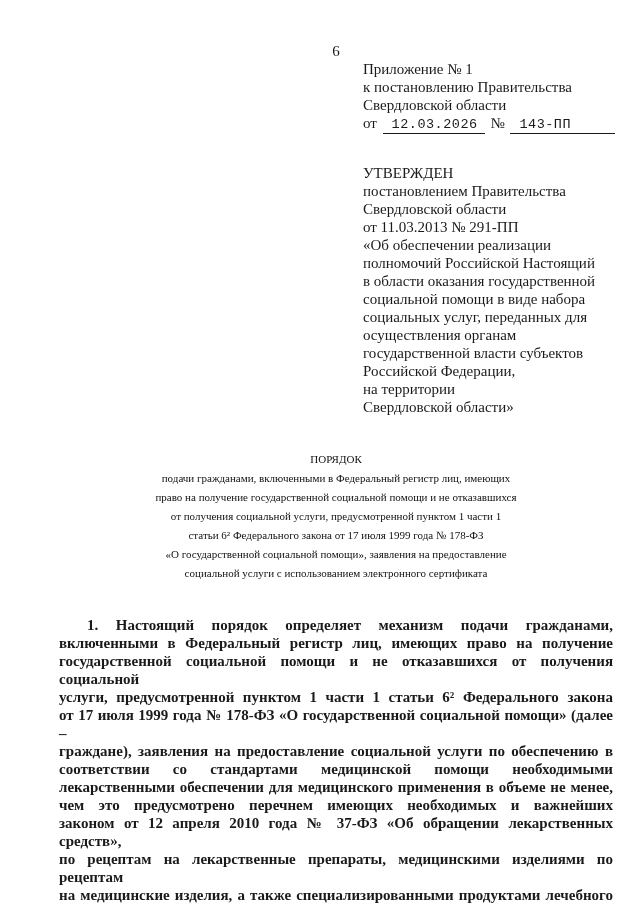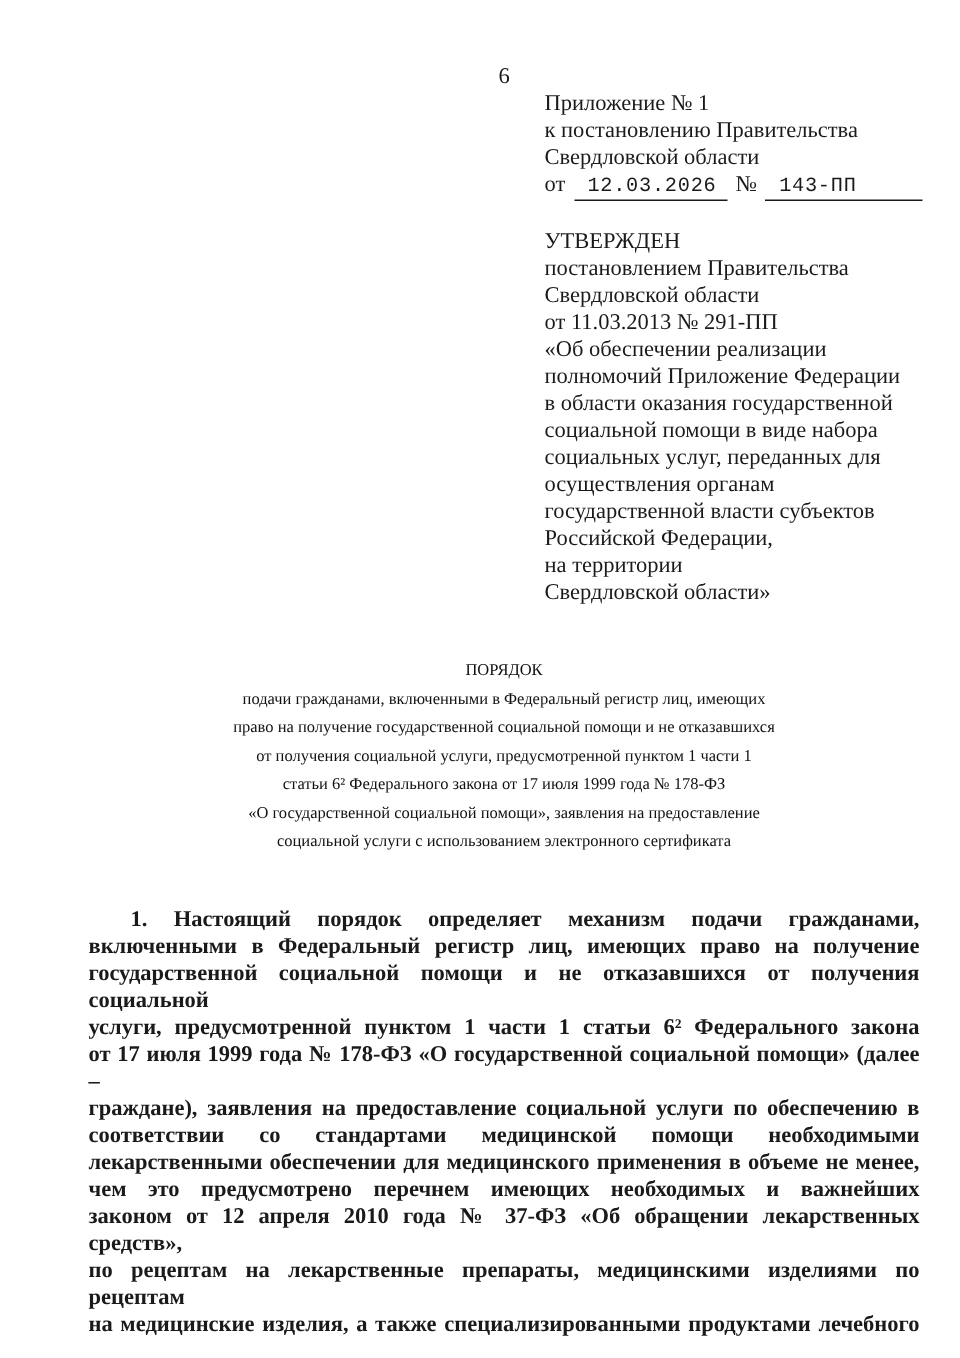--- a/index.html
+++ b/index.html
@@ -26,21 +26,21 @@
     text-align: center;
     font-size: 15px;
     line-height: 18px;
   }
   .right-block {
     margin-left: 363px;
     font-size: 15px;
     line-height: 18px;
   }
   .annex { }
-  .approval { margin-top: 18px; }
+  .approval { margin-top: 30px; }
   .right-block .line { white-space: nowrap; }
   .fill-line { white-space: nowrap; }
   .fill-value {
     display: inline-block;
     font-family: "Liberation Mono", "DejaVu Sans Mono", monospace;
     font-size: 13.5px;
     letter-spacing: 0.5px;
     border-bottom: 1.4px solid #1a1a1a;
     padding: 0 7px 0 9px;
     margin: 0 2px;
@@ -87,21 +87,21 @@
       <span class="fill-value number">143-ПП</span>
     </div>
   </div>
 
   <div class="right-block approval">
     <div class="line">УТВЕРЖДЕН</div>
     <div class="line">постановлением Правительства</div>
     <div class="line">Свердловской области</div>
     <div class="line">от 11.03.2013 № 291-ПП</div>
     <div class="line">«Об обеспечении реализации</div>
-    <div class="line">полномочий Приложение Федерации</div>
+    <div class="line">полномочий Российской Настоящий</div>
     <div class="line">в области оказания государственной</div>
     <div class="line">социальной помощи в виде набора</div>
     <div class="line">социальных услуг, переданных для</div>
     <div class="line">осуществления органам</div>
     <div class="line">государственной власти субъектов</div>
     <div class="line">Российской Федерации,</div>
     <div class="line">на территории</div>
     <div class="line">Свердловской области»</div>
   </div>
 

